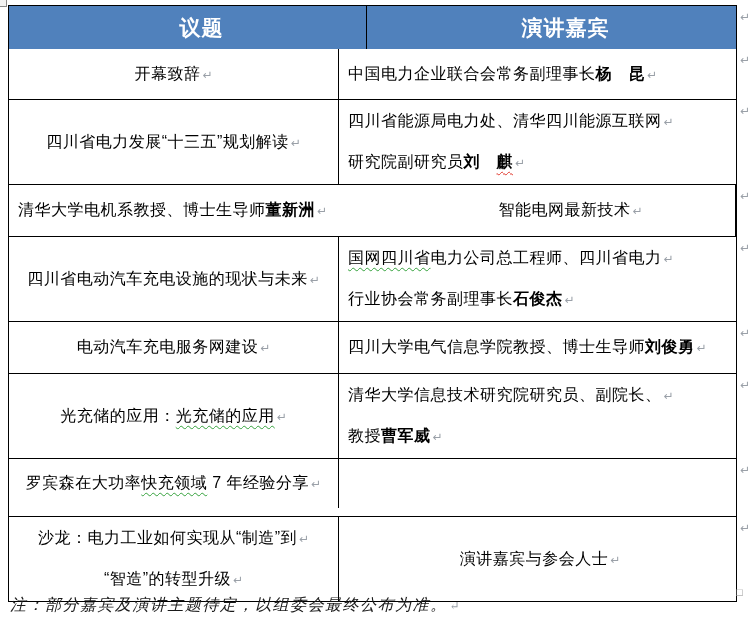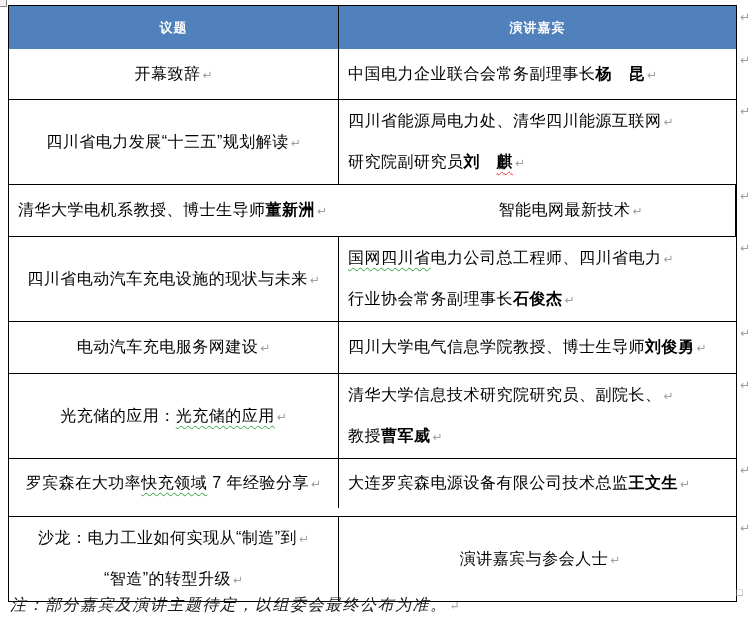--- a/index.html
+++ b/index.html
@@ -41,22 +41,22 @@
     text-decoration-color:#35a23d;text-decoration-thickness:1px;
     text-underline-offset:4px;text-decoration-skip-ink:none;
   }
   .wavy-red{
     text-decoration-line:underline;text-decoration-style:wavy;
     text-decoration-color:#e0392e;text-decoration-thickness:1px;
     text-underline-offset:4px;text-decoration-skip-ink:none;
   }
   .header-row{height:43px;background:#5081BC;}
   .header-cell{
-    justify-content:center;color:#fff;font-weight:700;font-size:13px;
-    text-align:center;letter-spacing:1px;
+    justify-content:center;color:#fff;font-weight:700;font-size:21px;
+    text-align:center;letter-spacing:1px;margin-left:28px;
   }
   .header-cell.topic-cell{border-right-color:#000;}
   .line-end-mark{
     color:#9aa0a8;font-size:12px;margin-left:2px;font-weight:400;
     text-decoration:none;display:inline-block;
   }
   .row-end-mark{
     position:absolute;right:-14px;top:4px;color:#9aa0a8;font-size:12px;
   }
   .doc-end-mark{
@@ -165,25 +165,20 @@
           </div>
         </div>
         <span class="row-end-mark">↵</span>
       </div>
       <div class="row" style="height: 50px;">
         <div class="cell topic-cell align-center">
           <div class="cell-inner">
             <div class="line"><span class="seg">罗宾森在大功率</span><span class="seg wavy-green">快充领域</span><span class="seg"> 7 年经验分享</span><span class="line-end-mark">↵</span></div>
           </div>
         </div>
-        <div class="cell speaker-cell align-left">
-          <div class="cell-inner">
-            <div class="line"><span class="seg">大连罗宾森电源设备有限公司技术总监</span><span class="seg bold">王文生</span><span class="line-end-mark">↵</span></div>
-          </div>
-        </div>
         <span class="row-end-mark">↵</span>
       </div>
       <div class="row" style="height: 85px; margin-top: 8px;">
         <div class="cell topic-cell align-center">
           <div class="cell-inner">
             <div class="line"><span class="seg">沙龙：电力工业如何实现从“制造”到</span><span class="line-end-mark">↵</span></div>
             <div class="line"><span class="seg">“智造”的转型升级</span><span class="line-end-mark">↵</span></div>
           </div>
         </div>
         <div class="cell speaker-cell align-center">

